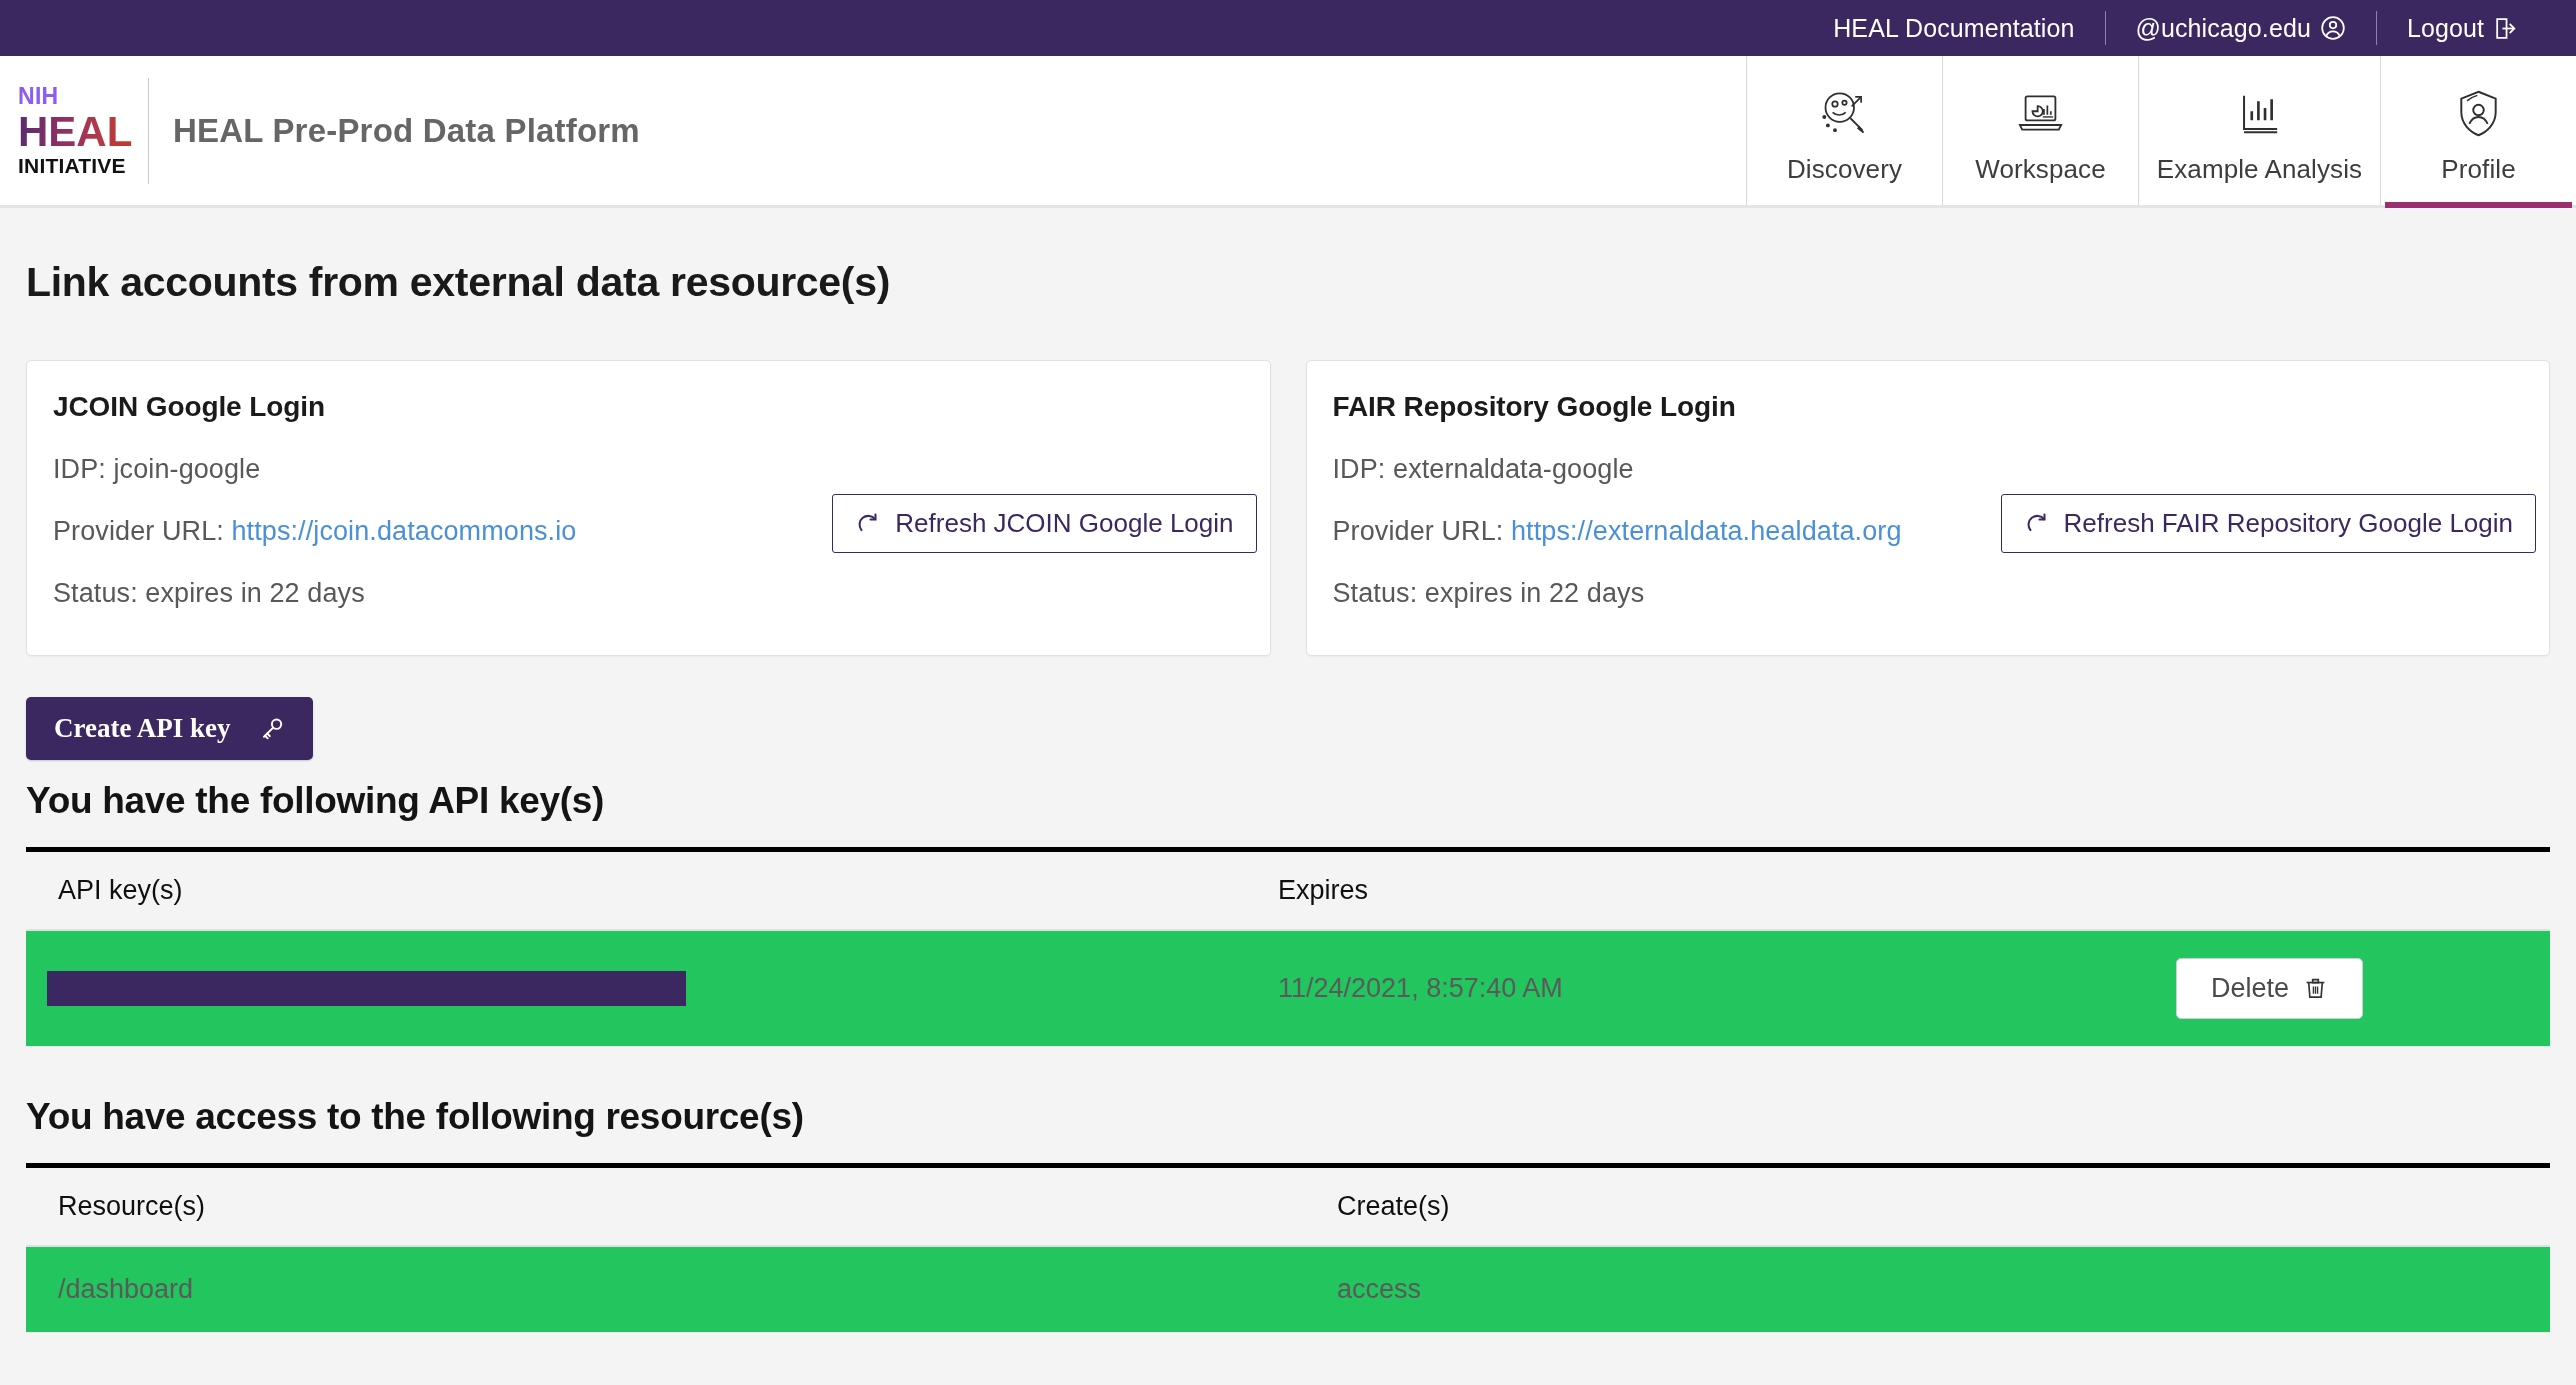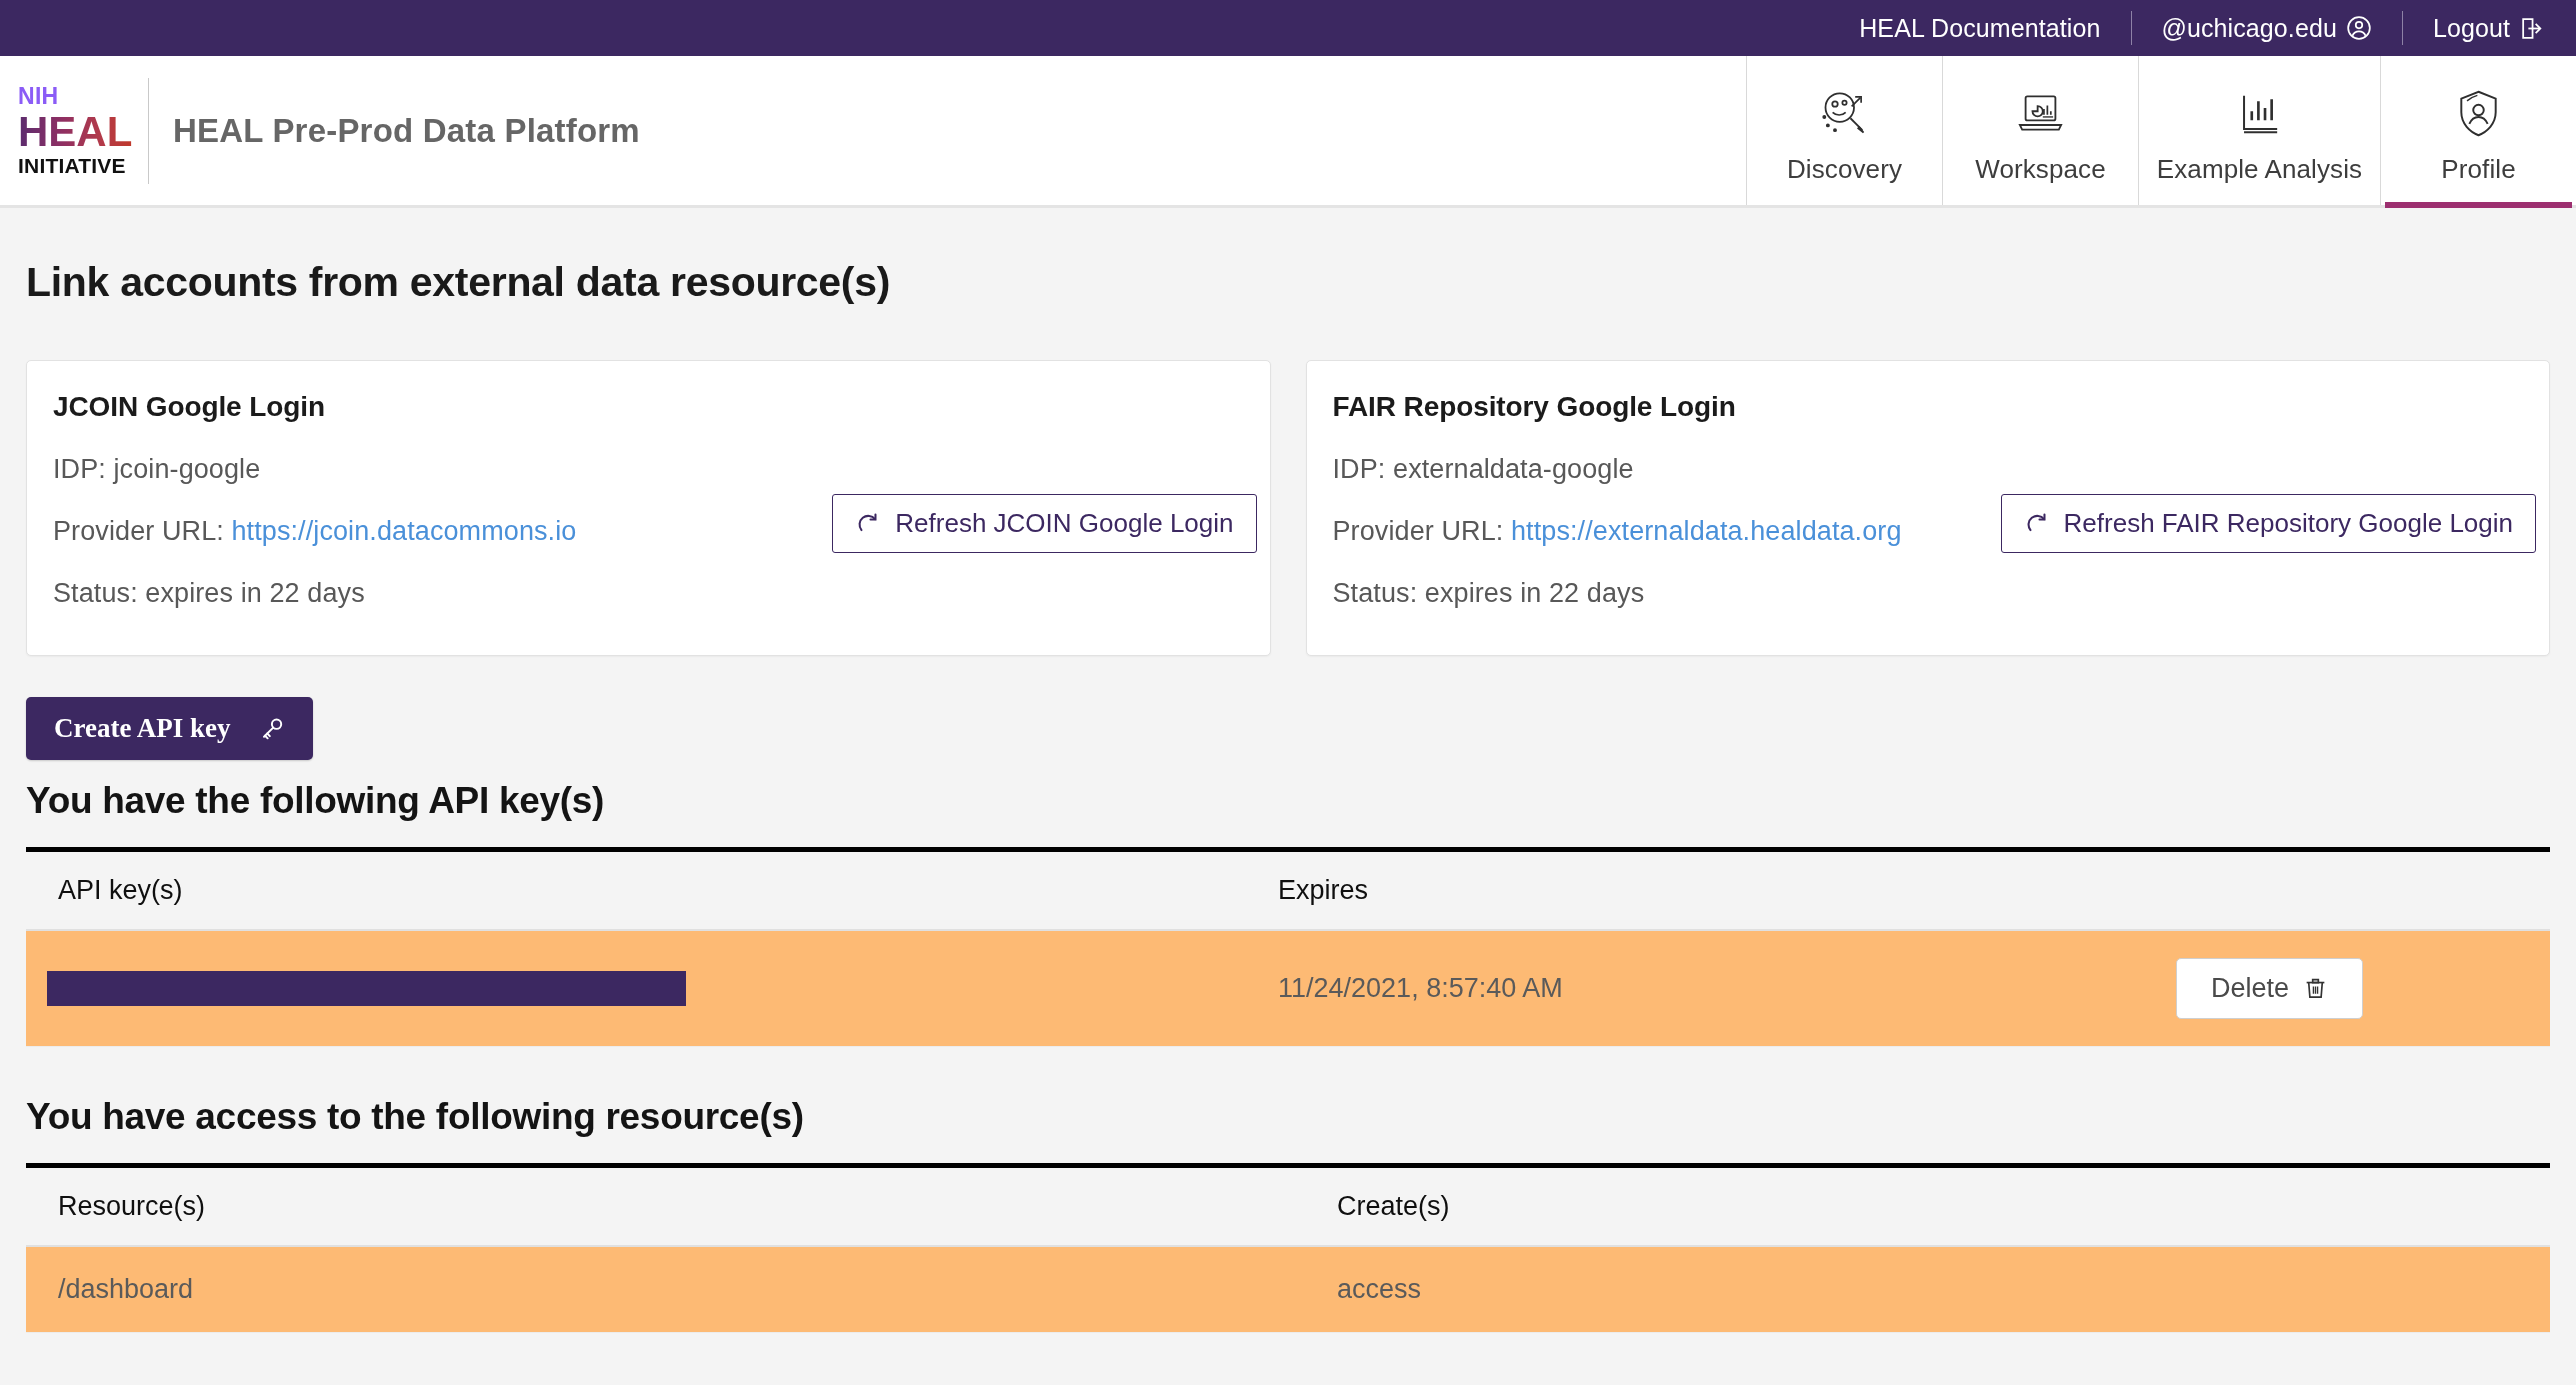--- a/index.html
+++ b/index.html
@@ -12,21 +12,21 @@
     -webkit-font-smoothing: antialiased;
   }
 
   
   .topbar {
     height: 56px;
     background: #3c2861;
     display: flex;
     align-items: center;
     justify-content: flex-end;
-    padding-right: 2px;
+    padding-right: 28px;
     color: #ffffff;
   }
   .topbar-link {
     font-size: 25px;
     color: #ffffff;
     text-decoration: none;
     white-space: nowrap;
     display: flex;
     align-items: center;
     gap: 9px;
@@ -230,21 +230,21 @@
     text-align: left;
     font-size: 27px;
     font-weight: 400;
     color: #0f0f0f;
     padding: 23px 0 23px 0;
     border-top: 5px solid #000000;
     border-bottom: 2px solid #e0e0e0;
     background: #f4f4f4;
   }
   table.data-table tbody td {
-    background: #fdba74;
+    background: #22c55e;
     padding: 27px 0;
     font-size: 27px;
     color: #5a5a5a;
     vertical-align: middle;
     border-bottom: 1px solid #ececec;
   }
   .col-key   { width: 1252px; padding-left: 32px !important; }
   .col-exp   { width: 769px; }
   .col-act   { width: auto; }
   .col-res   { width: 1311px; padding-left: 32px !important; }

